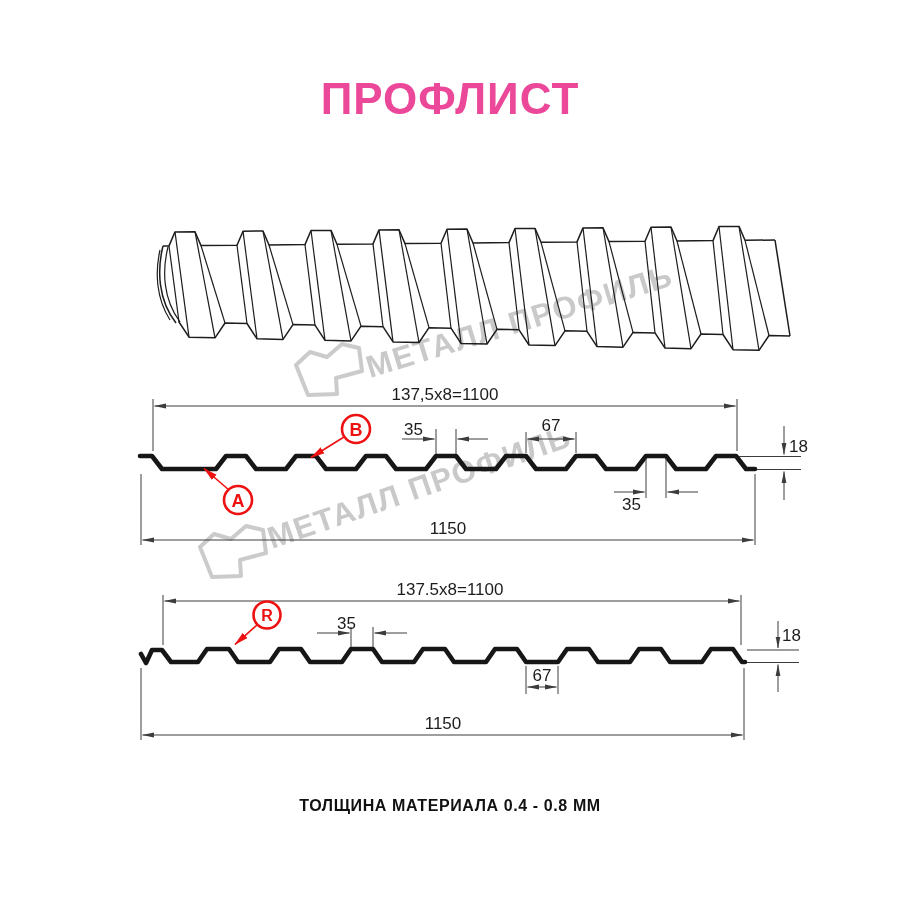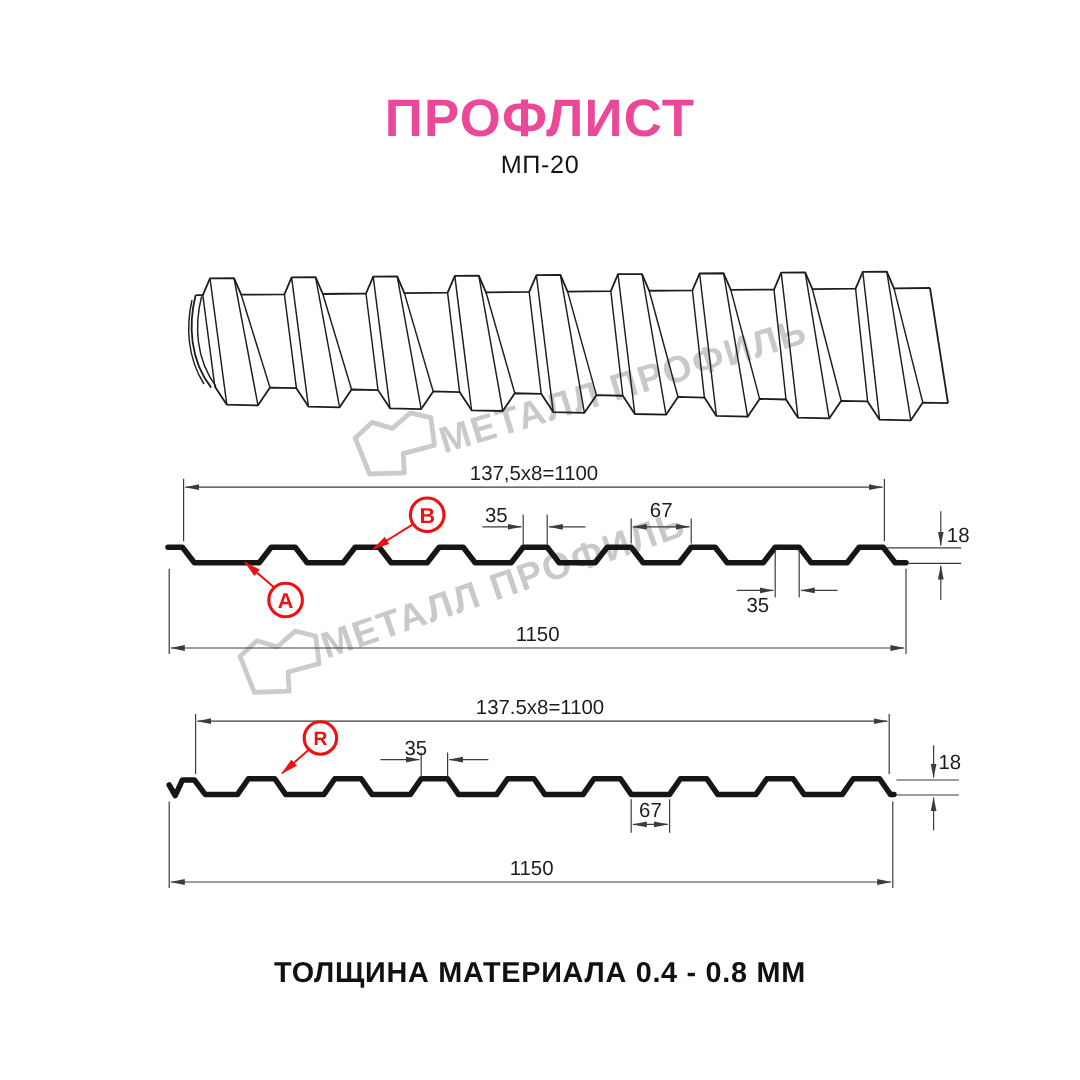--- a/index.html
+++ b/index.html
@@ -3,39 +3,38 @@
 <meta charset="utf-8">
 <style>
   html,body{margin:0;padding:0;background:#fff;}
   .page{position:relative;width:900px;height:900px;background:#ffffff;overflow:hidden;
         font-family:"Liberation Sans", sans-serif;}
   .title{position:absolute;left:0;top:74px;width:900px;text-align:center;
          font-size:44px;font-weight:800;letter-spacing:1px;color:#ec4899;}
   .subtitle{position:absolute;left:0;top:126px;width:900px;text-align:center;
          font-size:21px;font-weight:400;letter-spacing:0.5px;color:#141414;}
   .footer-note{position:absolute;left:0;top:797px;width:900px;text-align:center;
-         font-size:24px;font-weight:600;letter-spacing:0.6px;color:#111;}
+         font-size:16px;font-weight:600;letter-spacing:0.6px;color:#111;}
   svg{position:absolute;left:0;top:0;}
   .dimtxt{font-family:"Liberation Sans", sans-serif;font-size:17px;fill:#1c1c1c;}
   .wmtxt{font-family:"Liberation Sans", sans-serif;font-size:31px;font-weight:700;
          letter-spacing:1.5px;fill:#c9c9c9;}
   .redlbl{font-family:"Liberation Sans", sans-serif;font-weight:700;fill:#ee1111;}
   .dim{stroke:#3c3c3c;stroke-width:1;fill:none;}
   .prof{stroke:#161616;stroke-width:4.6;fill:none;stroke-linejoin:round;stroke-linecap:round;}
   .red{stroke:#ee1111;stroke-width:1.6;fill:none;}
   .redc{stroke:#ee1111;stroke-width:2.6;fill:none;}
   .wmlogo{stroke:#cbcbcb;stroke-width:4;fill:none;stroke-linejoin:round;}
 </style>
 </head>
 <body>
 
 <div class="page">
 
   <div class="title">ПРОФЛИСТ</div>
-  <div class="subtitle">МП-20</div>
 
   <svg width="900" height="900" viewBox="0 0 900 900">
     <defs>
       <marker id="arr" viewBox="0 0 12 6" refX="11.5" refY="3" markerWidth="12" markerHeight="6" orient="auto-start-reverse">
         <path d="M0,0.6 L12,3 L0,5.4 Z" fill="#3c3c3c"></path>
       </marker>
       <marker id="arrR" viewBox="0 0 9 6" refX="8.5" refY="3" markerWidth="9" markerHeight="6" orient="auto">
         <path d="M0,0.8 L9,3 L0,5.2 Z" fill="#ee1111"></path>
       </marker>
     </defs>

